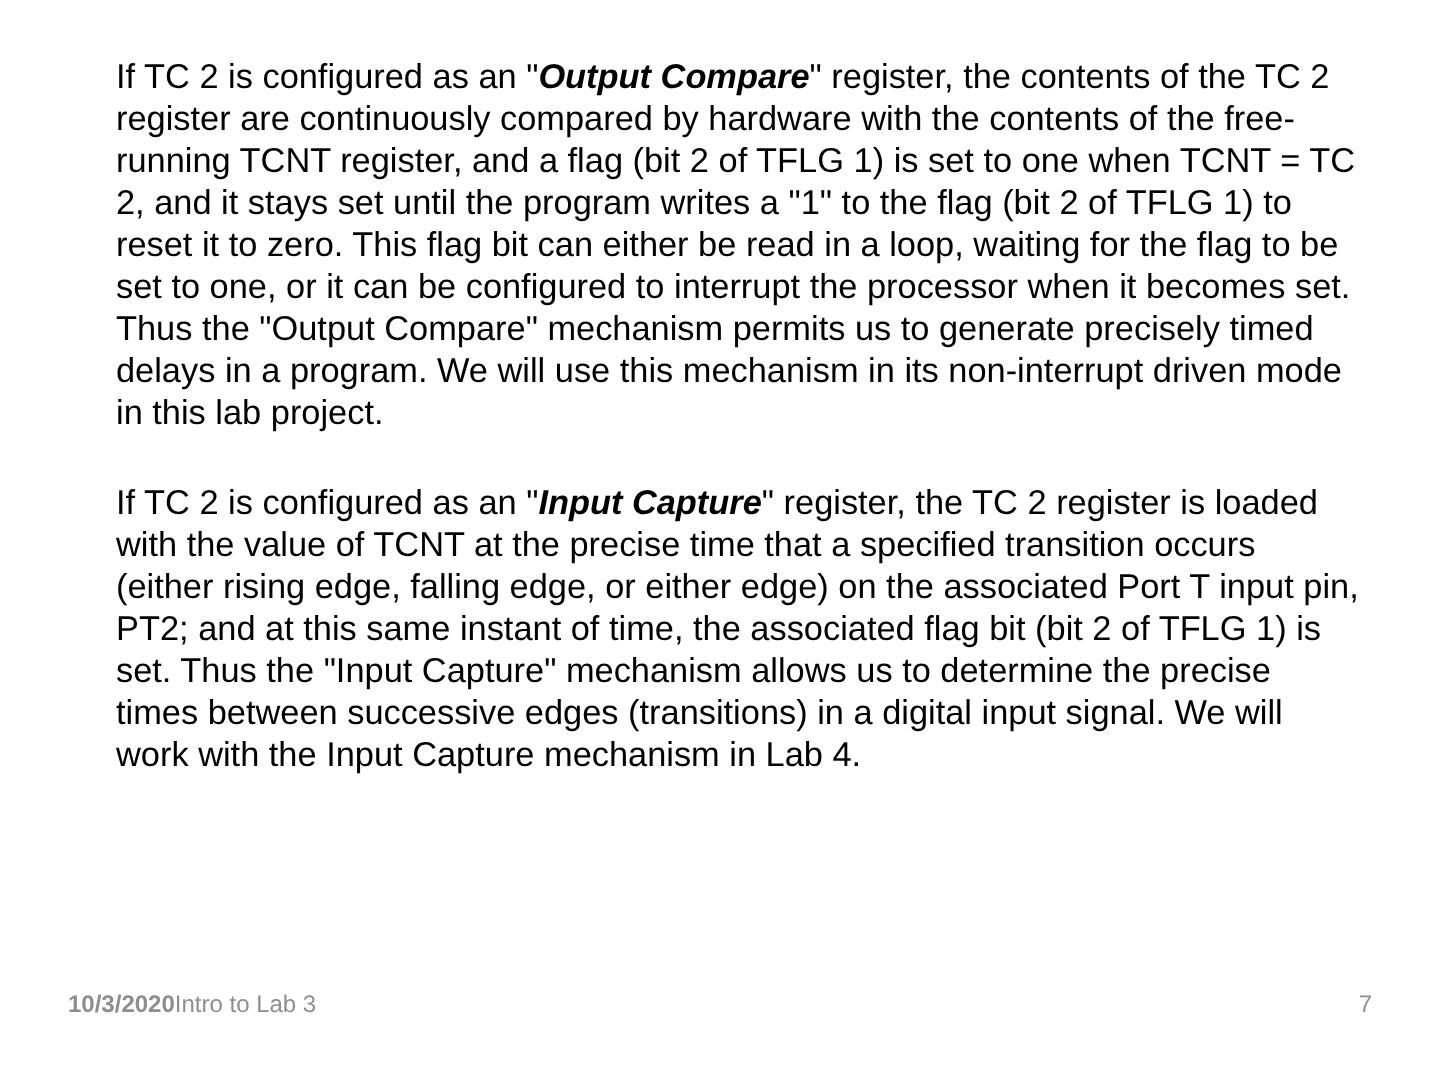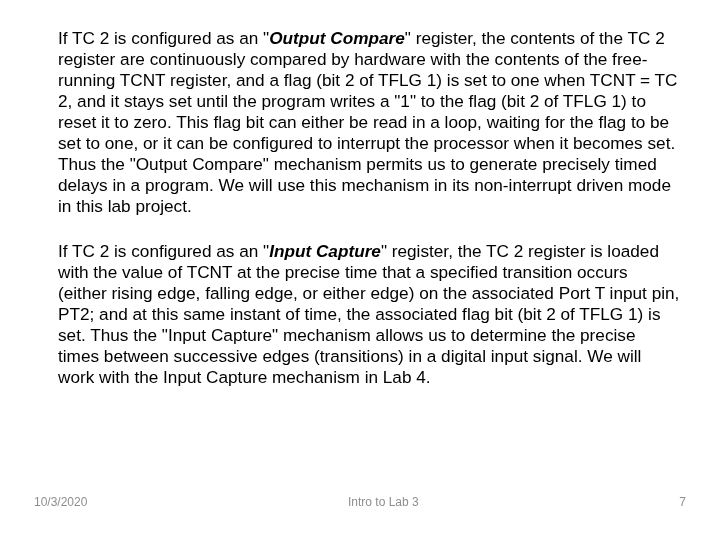--- a/index.html
+++ b/index.html
@@ -33,22 +33,22 @@
   .footer {
     position: absolute;
     bottom: 14px;
     left: 0;
     width: 720px;
     box-sizing: border-box;
     padding: 0 34px 0 34px;
     font-size: 12px;
     color: #8e8e8e;
   }
-  .footer .date { float: left; }
-  .footer .title { text-align: center; }
+  .footer .date { float: left; font-weight: bold; }
+  .footer .title { }
   .footer .num  { float: right; }
 </style>
 </head>
 <body>
 
 <div class="slide">
   <div class="indent">
     <p class="para">
       <span>If TC 2 is configured as an "</span><span class="emph">Output Compare</span><span>" register, the contents of the TC 2 register are continuously compared by hardware with the contents of the free-running TCNT register, and a flag (bit 2 of TFLG 1) is set to one when TCNT = TC 2, and it stays set until the program writes a "1" to the flag (bit 2 of TFLG 1) to reset it to zero.  This flag bit can either be read in a loop, waiting for the flag to be set to one, or it can be configured to interrupt the processor when it becomes set.  Thus the "Output Compare" mechanism permits us to generate precisely timed delays in a program.  We will use this mechanism in its non-interrupt driven mode in this lab project.</span>
     </p>

